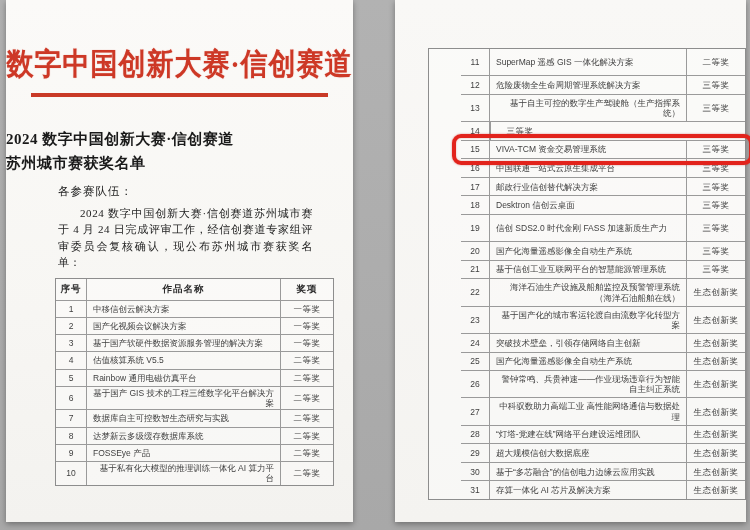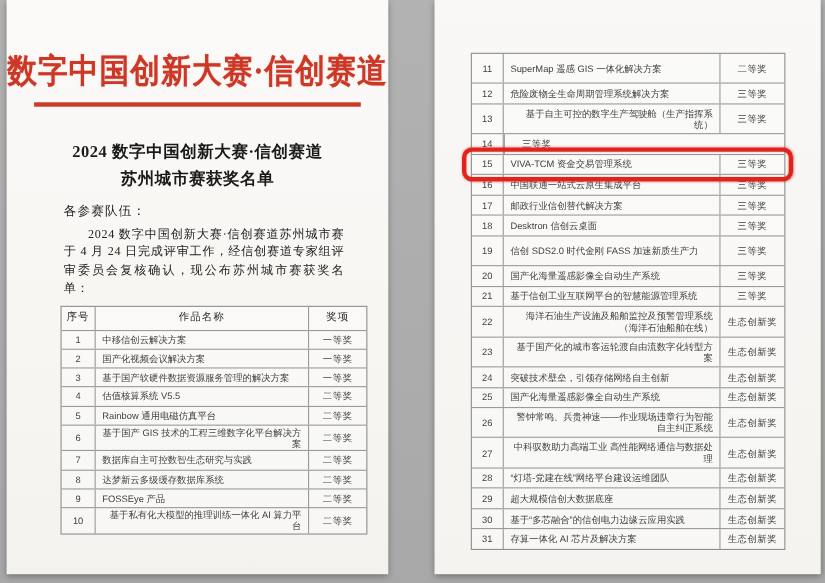--- a/index.html
+++ b/index.html
@@ -19,34 +19,34 @@
 
   
   .banner{
     margin-top:44px;text-align:center;
     font-size:27px;font-weight:bold;letter-spacing:1px;
     transform:scaleY(1.12);transform-origin:top center;
     color:#cd3826;text-shadow:0 0 1px rgba(205,56,38,.45);
     white-space:nowrap;
   }
   .banner-rule{width:297px;height:3.5px;margin:13px auto 0;background:#c93a27;}
-  .doc-title{margin-top:30px;text-align:center;font-size:15px;font-weight:bold;color:#1a1a1a;line-height:24px;letter-spacing:.5px;}
+  .doc-title{margin-top:30px;text-align:left;font-size:15px;font-weight:bold;color:#1a1a1a;line-height:24px;letter-spacing:.5px;}
   .salutation{margin:9px 0 0 52px;font-size:11.5px;color:#222;letter-spacing:1px;}
   .body-para{
     margin:6px 40px 0 52px;text-indent:2em;text-align:justify;
     font-size:11px;line-height:16.5px;letter-spacing:.6px;color:#222;
   }
 
   
   .tbl{display:flex;flex-direction:column;border:1px solid #8d8d8d;background:rgba(255,255,255,.35);}
   .ltable{width:277px;height:206px;margin:7px 0 0 49px;}
-  .rtable{width:284px;height:450px;margin:48px 0 3px 33px;}
+  .rtable{width:284px;height:450px;margin:48px 0 3px 33px;padding-left:32px;}
   .trow{display:flex;flex:1;border-bottom:1px solid #9a9a9a;align-items:stretch;position:relative;}
   .trow:last-child{border-bottom:none;}
-  .thead{flex:1.15;font-weight:normal;justify-content:center;}
+  .thead{flex:1.15;font-weight:bold;justify-content:center;}
   .cell{display:flex;align-items:center;justify-content:center;text-align:center;
         font-family:"Liberation Sans","DejaVu Sans",sans-serif;
         font-size:8.5px;color:#3f3f3f;line-height:1.2;}
   .thead .cell{font-size:9.5px;color:#2b2b2b;letter-spacing:1px;}
   .c-no{width:30px;border-right:1px solid #9a9a9a;flex:none;}
   .c-name{flex:1;justify-content:flex-start;text-align:right;padding:1px 6px;}
   .thead .c-name{justify-content:center;text-align:center;}
   .c-award{width:52px;border-left:1px solid #9a9a9a;flex:none;letter-spacing:.5px;}
   .rtable .c-no{width:28px;}
   .rtable .c-award{width:58px;}

